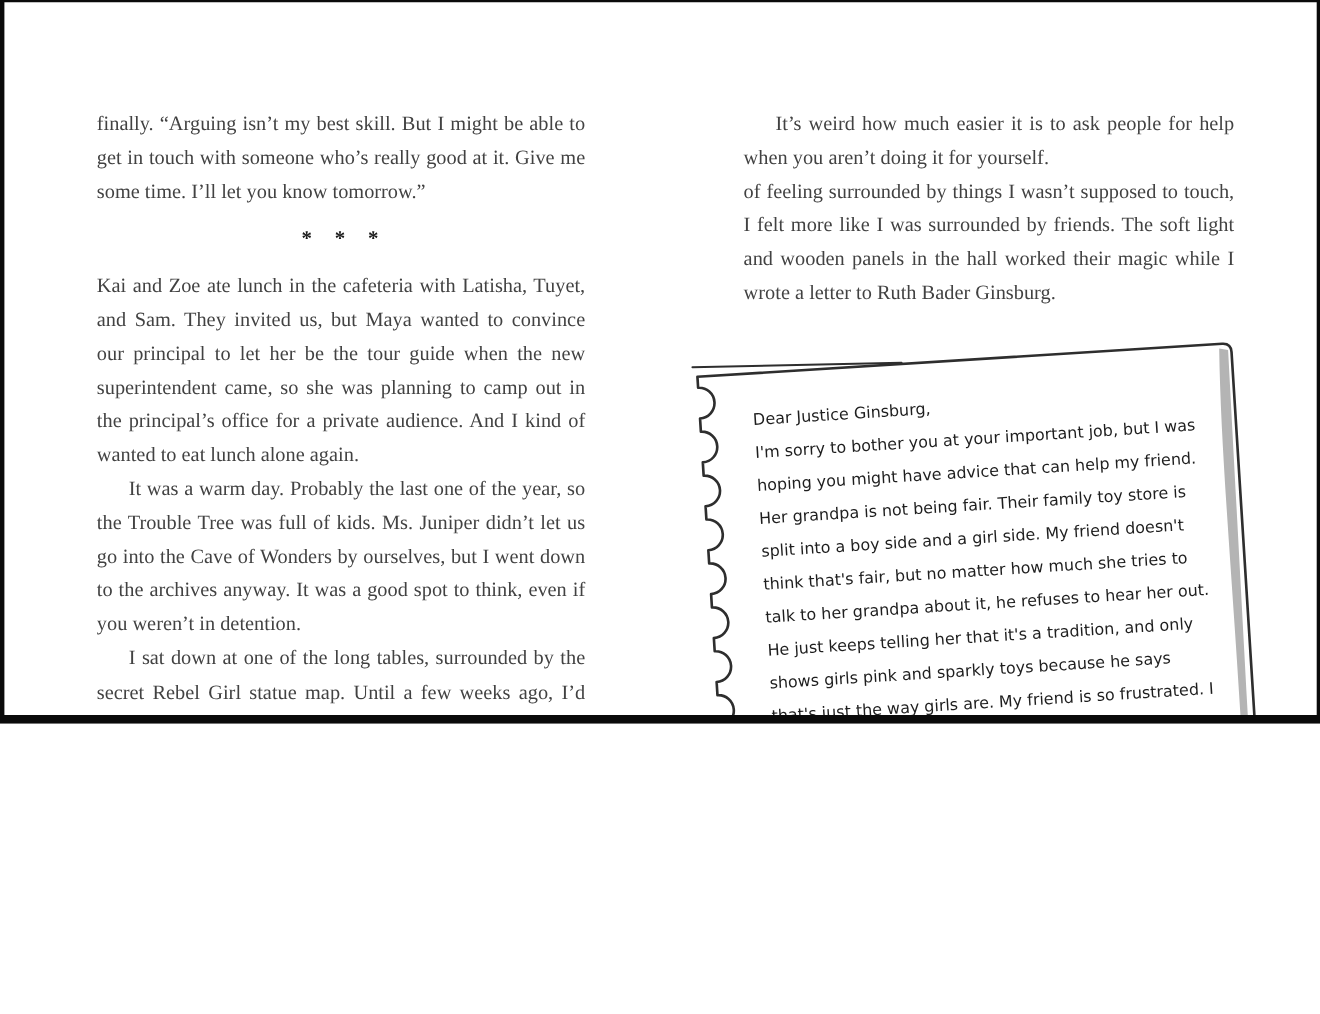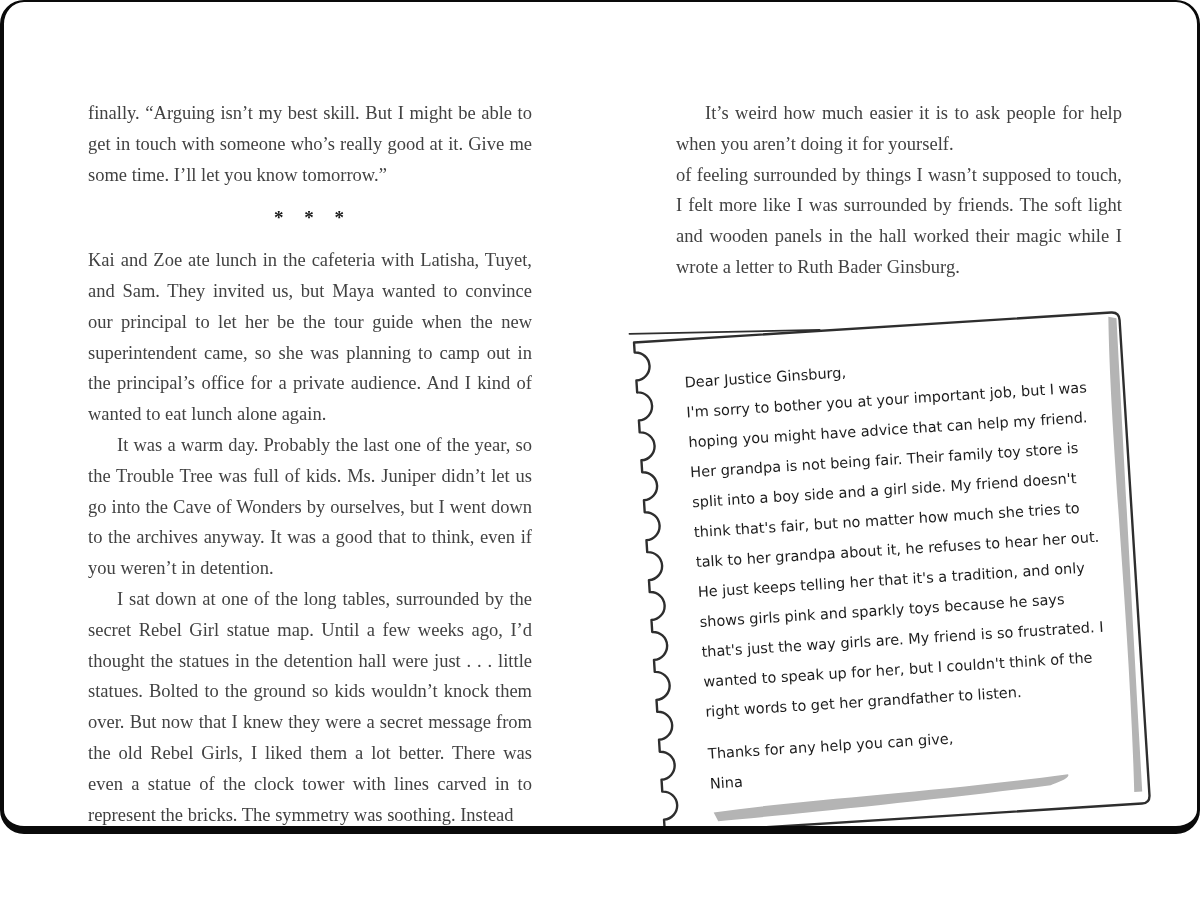--- a/index.html
+++ b/index.html
@@ -1,27 +1,26 @@
 <!DOCTYPE html>
 <html><head>
 <meta charset="utf-8">
 <style>
   html,body{margin:0;padding:0;background:#fff;}
   .page{
     position:relative;
-    width:1200px;height:834px;
+    width:1200px;height:658px;
     box-sizing:border-box;
     background:#ffffff;
     border-left:4px solid #0a0a0a;
     border-top:2px solid #0a0a0a;
     border-right:3px solid #0a0a0a;
     border-bottom:8px solid #0a0a0a;
     overflow:hidden;
     font-family:"Liberation Serif", serif;
-    border-radius:24px;
   }
   .col{
     position:absolute;
     top:96px;
     color:#424242;
     font-size:18.5px;
     line-height:30.8px;
     text-align:justify;
   }
   .col-left{left:84px;width:444px;}
@@ -76,21 +75,21 @@
 </style>
 </head>
 <body>
 
 <div class="page">
 
   <div class="col col-left">
     <p class="para">finally. “Arguing isn’t my best skill. But I might be able to get in touch with someone who’s really good at it. Give me some time. I’ll let you know tomorrow.”</p>
     <div class="scene-break">* * *</div>
     <p class="para">Kai and Zoe ate lunch in the cafeteria with Latisha, Tuyet, and Sam. They invited us, but Maya wanted to convince our principal to let her be the tour guide when the new superintendent came, so she was planning to camp out in the principal’s office for a private audience. And I kind of wanted to eat lunch alone again.</p>
-    <p class="para ind">It was a warm day. Probably the last one of the year, so the Trouble Tree was full of kids. Ms. Juniper didn’t let us go into the Cave of Wonders by ourselves, but I went down to the archives anyway. It was a good that to think, even if you weren’t in detention.</p>
+    <p class="para ind">It was a warm day. Probably the last one of the year, so the Trouble Tree was full of kids. Ms. Juniper didn’t let us go into the Cave of Wonders by ourselves, but I went down to the archives anyway. It was a good spot to think, even if you weren’t in detention.</p>
     <p class="para ind">I sat down at one of the long tables, surrounded by the secret Rebel Girl statue map. Until a few weeks ago, I’d thought the statues in the detention hall were just . . . little statues. Bolted to the ground so kids wouldn’t knock them over. But now that I knew they were a secret message from the old Rebel Girls, I liked them a lot better. There was even a statue of the clock tower with lines carved in to represent the bricks. The symmetry was soothing. Instead</p>
   </div>
 
   <div class="col col-right">
     <p class="para ind">It’s weird how much easier it is to ask people for help when you aren’t doing it for yourself.</p>
     <p class="para">of feeling surrounded by things I wasn’t supposed to touch, I felt more like I was surrounded by friends. The soft light and wooden panels in the hall worked their magic while I wrote a letter to Ruth Bader Ginsburg.</p>
   </div>
 
   <div class="letter">
     <svg width="540" height="515" viewBox="0 0 540 515">

